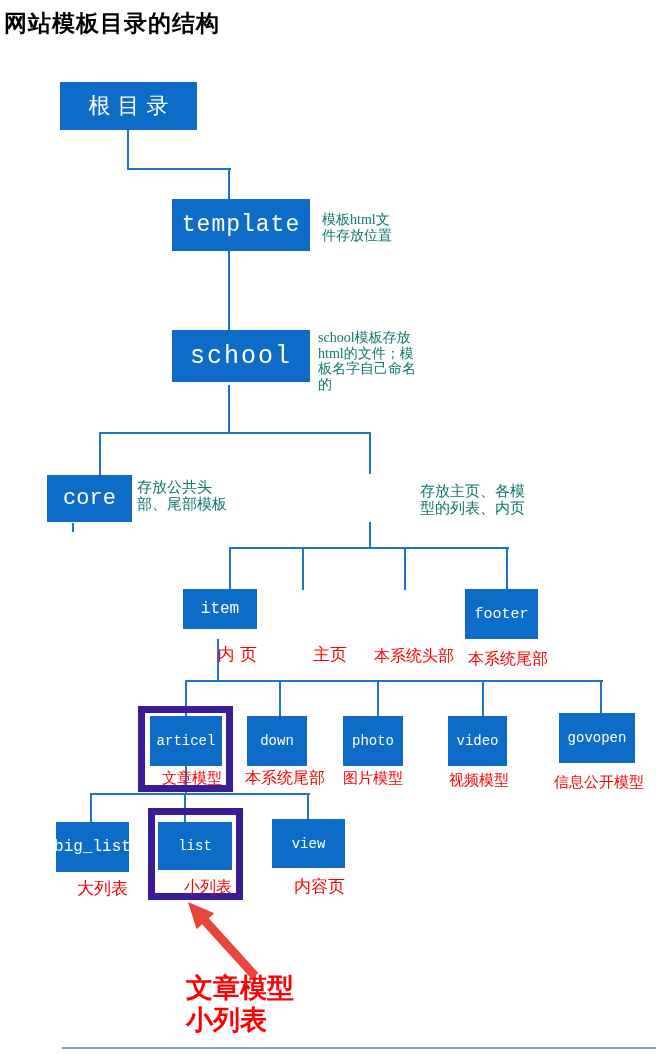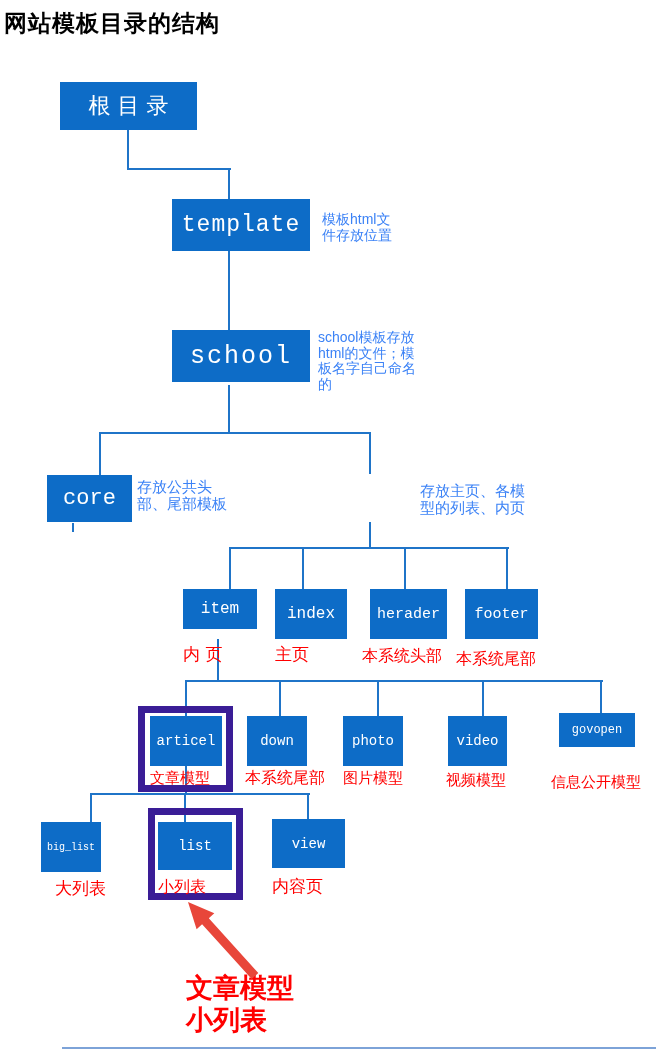--- a/index.html
+++ b/index.html
@@ -6,24 +6,24 @@
   #canvas{position:relative;width:656px;height:1054px;background:#ffffff;overflow:hidden;
           font-family:"DejaVu Sans","Liberation Sans",sans-serif;}
   .title{position:absolute;left:4px;top:8px;font-size:23px;font-weight:bold;color:#000;
          font-family:"DejaVu Sans","Liberation Sans",sans-serif;letter-spacing:1px;}
   .box{position:absolute;background:#0d6cc7;color:#fff;display:flex;align-items:center;
        justify-content:center;font-family:"Liberation Mono","DejaVu Sans Mono",monospace;
        box-sizing:border-box;}
   .box.cn{font-family:"DejaVu Serif","Liberation Serif",serif;}
   .vl{position:absolute;width:2px;background:#1f74c8;}
   .hl{position:absolute;height:2px;background:#1f74c8;}
-  .cap{position:absolute;color:#ff0000;text-align:left;font-size:16px;
+  .cap{position:absolute;color:#ff0000;text-align:right;font-size:16px;
        font-family:"DejaVu Sans","Liberation Sans",sans-serif;white-space:nowrap;}
-  .note{position:absolute;color:#3b82f6;white-space:pre-line;line-height:1.12;font-size:14px;
-        font-family:Liberation Sans, sans-serif;}
+  .note{position:absolute;color:#0f766e;white-space:pre-line;line-height:1.12;font-size:14px;
+        font-family:Liberation Serif, serif;}
   .hi{position:absolute;border:7px solid #3a1d96;box-sizing:border-box;background:transparent;z-index:5;}
   .callout{position:absolute;left:186px;top:972px;color:#ff0000;font-weight:bold;font-size:27px;
            line-height:1.2;font-family:"DejaVu Sans","Liberation Sans",sans-serif;}
   .arrow-wrap{position:absolute;left:158px;top:896px;width:110px;height:86px;z-index:6;}
   .bottom-rule{position:absolute;left:62px;top:1047px;width:594px;height:2px;background:#7da3d8;}
 </style>
 </head>
 <body>
 
 <div id="canvas">
@@ -56,29 +56,27 @@
   <div class="hl" style="left:90px;top:793px;width:220px"></div>
   <div class="vl" style="left:90px;top:793px;height:30px"></div>
   <div class="vl" style="left:184px;top:793px;height:30px"></div>
   <div class="vl" style="left:307px;top:793px;height:27px"></div>
 
   <div class="box cn" style="left:60px;top:82px;width:137px;height:48px;font-size:22px;letter-spacing:7px;padding-left:7px">根目录</div>
   <div class="box" style="left:172px;top:199px;width:138px;height:52px;font-size:23px;letter-spacing:1px">template</div>
   <div class="box" style="left:172px;top:330px;width:138px;height:52px;font-size:25px;letter-spacing:2px">school</div>
   <div class="box" style="left:47px;top:475px;width:85px;height:47px;font-size:22px">core</div>
   <div class="box" style="left:183px;top:589px;width:74px;height:40px;font-size:16px">item</div>
-  <div class="box" style="left:275px;top:589px;width:72px;height:50px;font-size:16px">index</div>
-  <div class="box" style="left:370px;top:589px;width:77px;height:50px;font-size:15px">herader</div>
   <div class="box" style="left:465px;top:589px;width:73px;height:50px;font-size:15px">footer</div>
   <div class="box" style="left:150px;top:716px;width:72px;height:50px;font-size:14px">articel</div>
   <div class="box" style="left:247px;top:716px;width:60px;height:50px;font-size:14px">down</div>
   <div class="box" style="left:343px;top:716px;width:60px;height:50px;font-size:14px">photo</div>
   <div class="box" style="left:448px;top:716px;width:59px;height:50px;font-size:14px">video</div>
-  <div class="box" style="left:559px;top:713px;width:76px;height:34px;font-size:12px">govopen</div>
-  <div class="box" style="left:41px;top:822px;width:60px;height:50px;font-size:10px">big_list</div>
+  <div class="box" style="left:559px;top:713px;width:76px;height:50px;font-size:14px">govopen</div>
+  <div class="box" style="left:56px;top:822px;width:73px;height:50px;font-size:16px">big_list</div>
   <div class="box" style="left:158px;top:822px;width:74px;height:48px;font-size:14px">list</div>
   <div class="box" style="left:272px;top:819px;width:73px;height:49px;font-size:14px">view</div>
 
   <div class="hi" style="left:138px;top:706px;width:95px;height:86px"></div>
   <div class="hi" style="left:148px;top:808px;width:95px;height:92px"></div>
 
   <div class="cap" style="left:183px;top:643px;width:74px;font-size:17px">内 页</div>
   <div class="cap" style="left:275px;top:643px;width:72px;font-size:17px">主页</div>
   <div class="cap" style="left:362px;top:646px;width:92px;font-size:16px">本系统头部</div>
   <div class="cap" style="left:456px;top:649px;width:92px;font-size:16px">本系统尾部</div>

